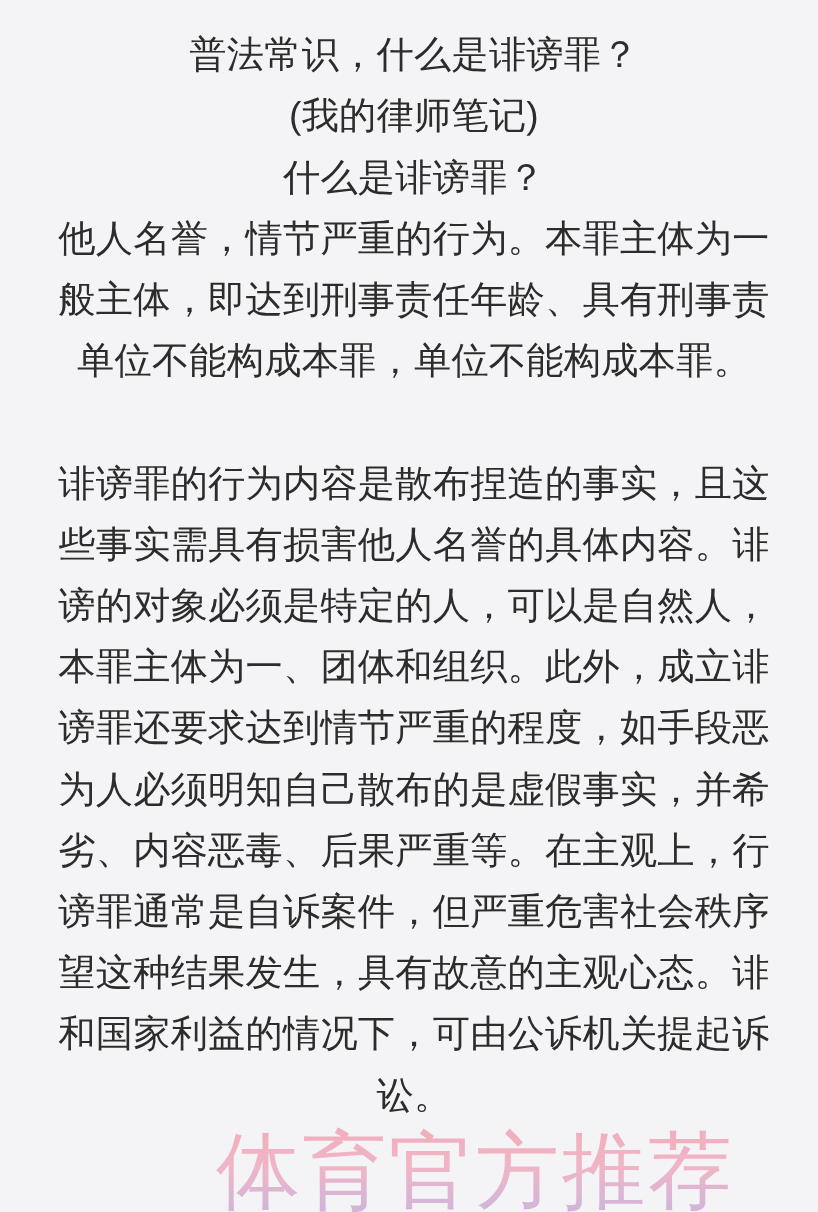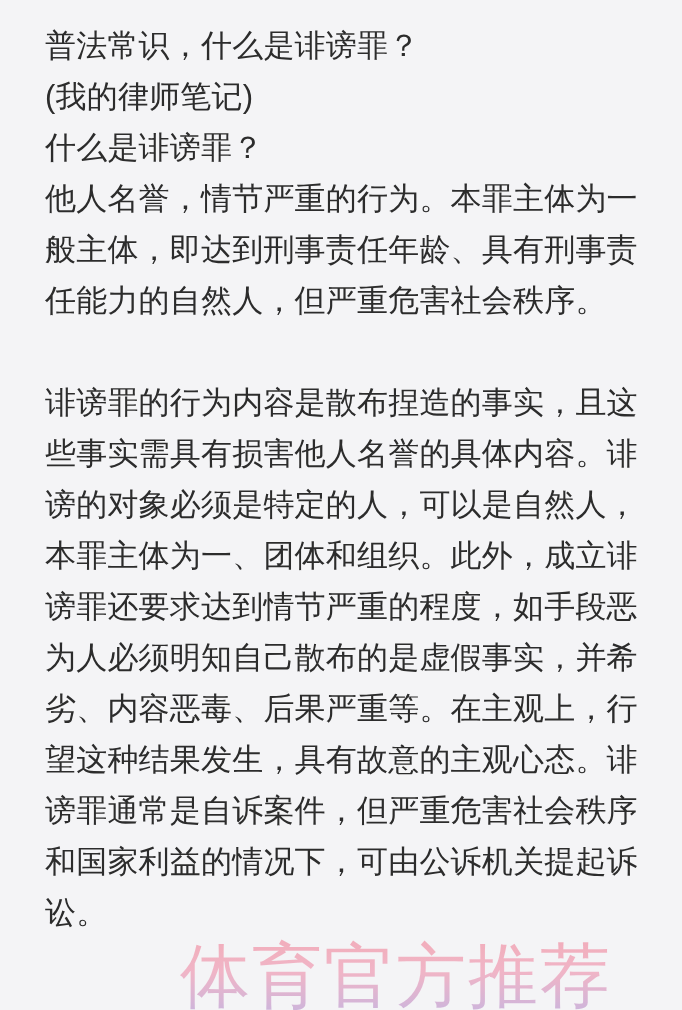--- a/index.html
+++ b/index.html
@@ -22,20 +22,21 @@
     position: absolute;
     left: 45px;
     top: 20px;
     width: 600px;
     font-size: 31px;
     line-height: 51px;
     color: #2c2c2c;
     font-weight: 400;
     letter-spacing: 0.2px;
     white-space: nowrap;
+    text-align: center;
   }
   .line {
     height: 51px;
   }
   .watermark {
     position: absolute;
     left: 180px;
     top: 930px;
     font-family: "Liberation Serif", "DejaVu Serif", serif;
     font-size: 70px;
@@ -53,28 +54,28 @@
 </head>
 <body>
 
 <div class="page">
   <div class="text-block">
     <div class="line">普法常识，什么是诽谤罪？</div>
     <div class="line">(我的律师笔记)</div>
     <div class="line">什么是诽谤罪？</div>
     <div class="line">他人名誉，情节严重的行为。本罪主体为一</div>
     <div class="line">般主体，即达到刑事责任年龄、具有刑事责</div>
-    <div class="line">任能力的自然人，但严重危害社会秩序。</div>
+    <div class="line">单位不能构成本罪，单位不能构成本罪。</div>
     <div class="line"></div>
     <div class="line">诽谤罪的行为内容是散布捏造的事实，且这</div>
     <div class="line">些事实需具有损害他人名誉的具体内容。诽</div>
     <div class="line">谤的对象必须是特定的人，可以是自然人，</div>
     <div class="line">本罪主体为一、团体和组织。此外，成立诽</div>
     <div class="line">谤罪还要求达到情节严重的程度，如手段恶</div>
     <div class="line">为人必须明知自己散布的是虚假事实，并希</div>
     <div class="line">劣、内容恶毒、后果严重等。在主观上，行</div>
+    <div class="line">谤罪通常是自诉案件，但严重危害社会秩序</div>
     <div class="line">望这种结果发生，具有故意的主观心态。诽</div>
-    <div class="line">谤罪通常是自诉案件，但严重危害社会秩序</div>
     <div class="line">和国家利益的情况下，可由公诉机关提起诉</div>
     <div class="line">讼。</div>
   </div>
   <div class="watermark">体育官方推荐</div>
 </div>
 
 </body></html>

